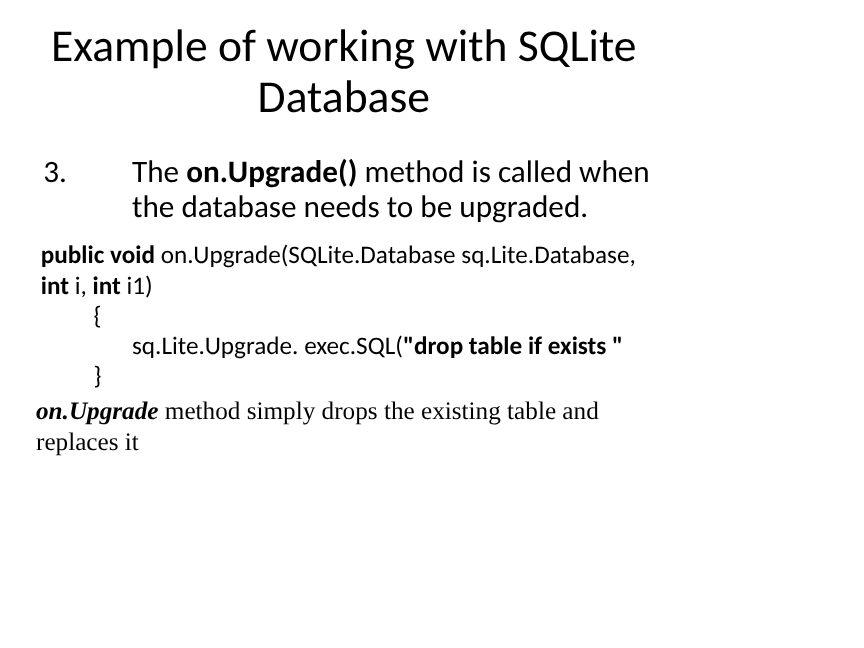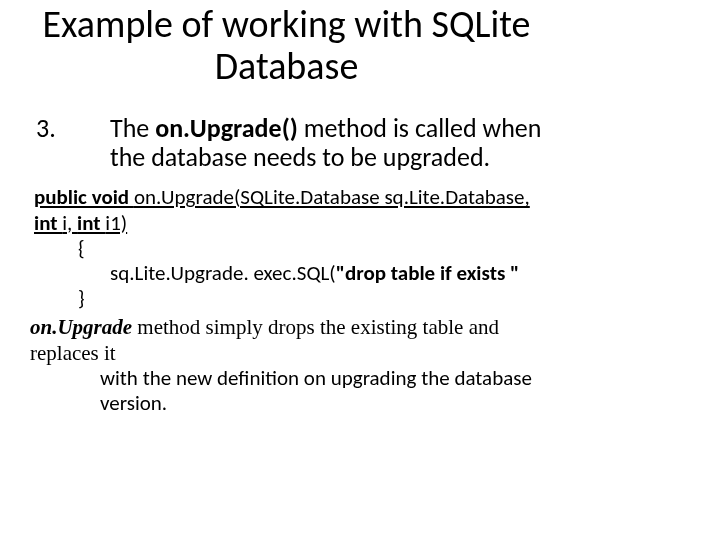--- a/index.html
+++ b/index.html
@@ -8,21 +8,21 @@
     width: 720px;
     height: 540px;
     background: #fff;
     font-family: Calibri, "Segoe UI", Arial, sans-serif;
     color: #000;
   }
   .slide {
     box-sizing: border-box;
     width: 573px;
     height: 540px;
-    padding: 4px 30px 0 30px;
+    padding: 19px 30px 0 30px;
   }
   .title {
     font-size: 38px;
     text-align: center;
     line-height: 1.1;
     margin: 0 0 26px 0;
     font-weight: 400;
   }
   .body {
     font-size: 26px;
@@ -38,21 +38,21 @@
   }
   .item3 .txt {
     flex: 1;
     margin-left: 28px;
   }
   .code {
     font-size: 21px;
     line-height: 1.2;
     margin-left: 4px;
   }
-  .code .l1 { margin-left: 0; text-decoration: underline; }
+  .code .l1 { margin-left: 0; }
   .code .l2 { margin-left: 44px; }
   .code .l3 { margin-left: 76px; }
   .desc {
     font-size: 21px;
     line-height: 1.2;
     margin-top: 4px;
   }
   .desc .d1 { margin-left: 0; font-family: Liberation Serif, serif; }
   .desc .d2 { margin-left: 70px; }
   .b { font-weight: 700; }
@@ -85,18 +85,17 @@
       <div class="l3">
         <span>sq.Lite.Upgrade. exec.SQL(</span><span class="b">"drop table if exists "</span>
       </div>
       <div class="l2">}</div>
     </div>
 
     <div class="desc">
       <div class="d1">
         <span class="b i">on.Upgrade</span><span> method simply drops the existing table and replaces it</span>
       </div>
-      <div class="d2">with the new definition on upgrading the database version.</div>
     </div>
 
   </div>
 
 </div>
 
 </body></html>

